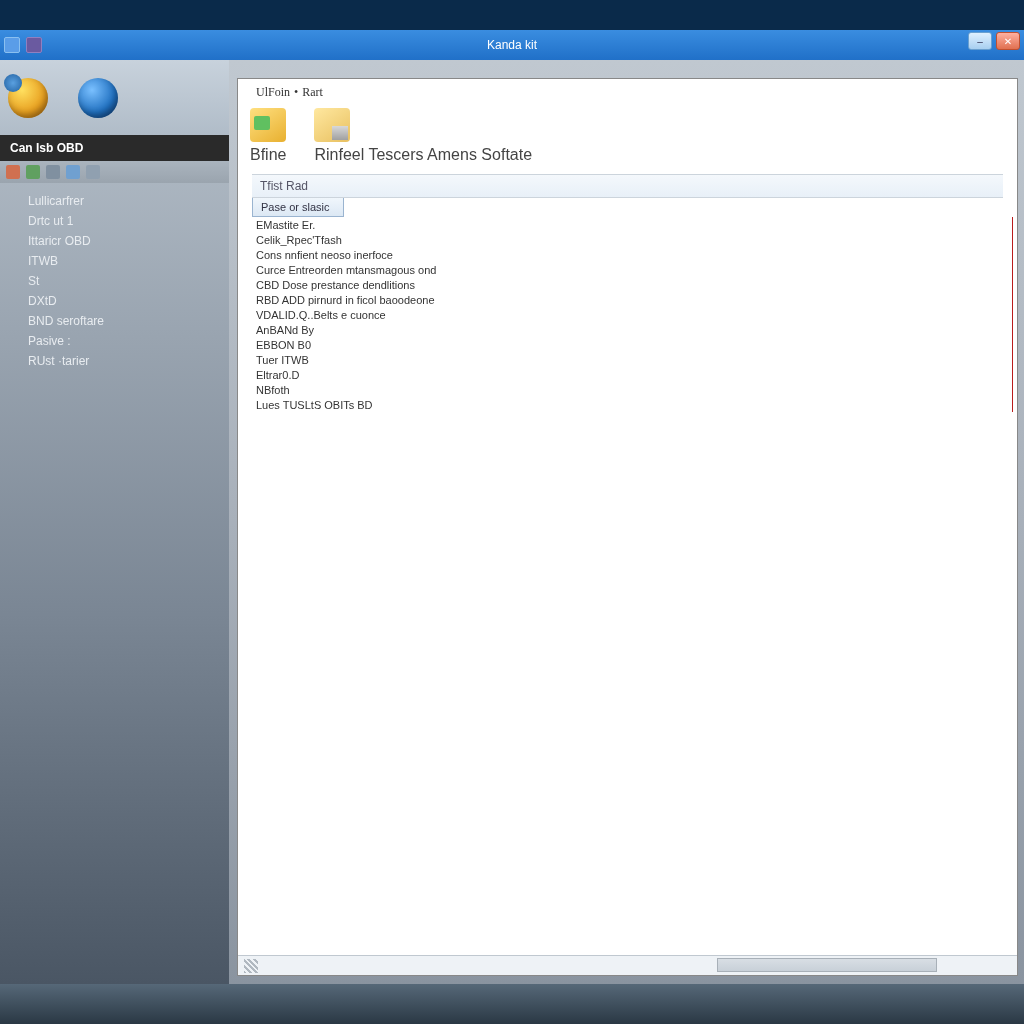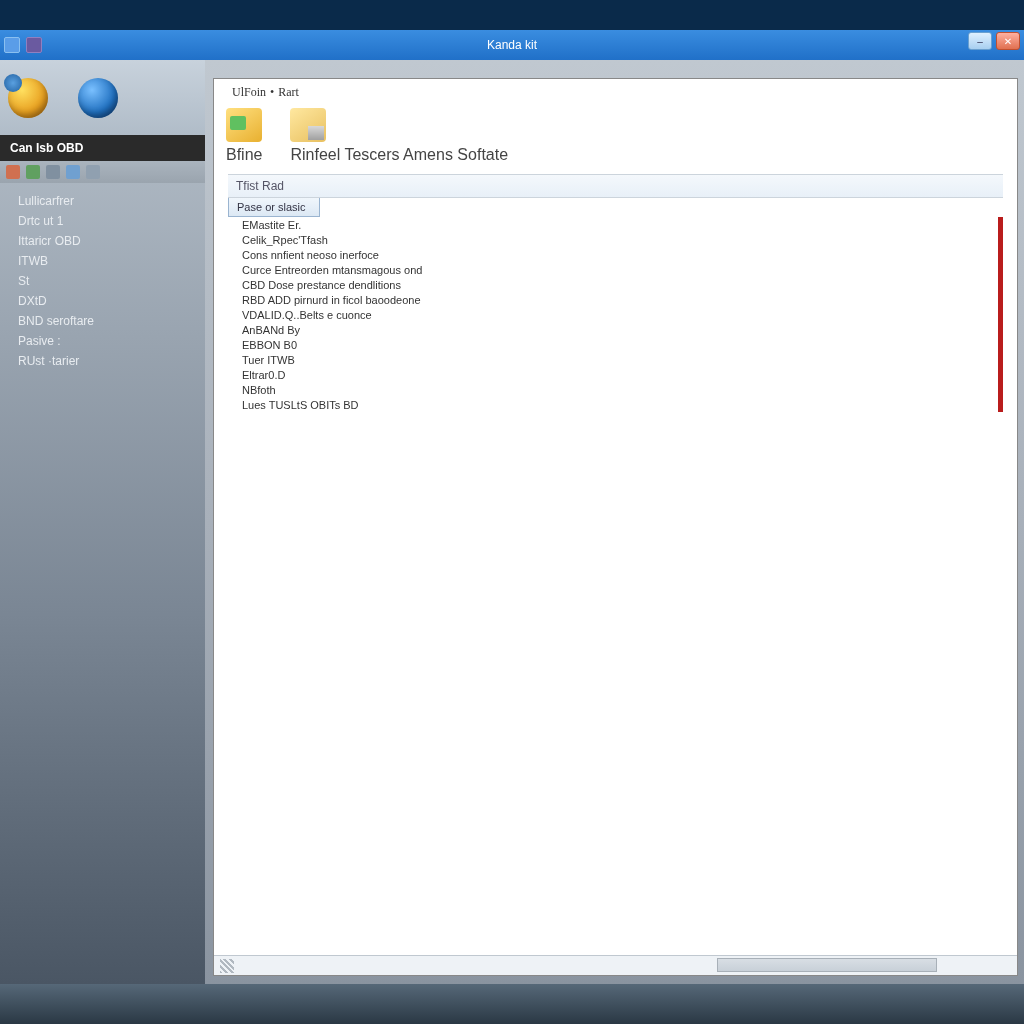--- a/index.html
+++ b/index.html
@@ -22,37 +22,37 @@
 
   
   .app {
     position: absolute; top: 60px; left: 0; right: 0; bottom: 40px;
     background: linear-gradient(180deg, #c0c8d0 0%, #a8b0ba 50%, #8a94a0 100%);
     display: flex;
   }
 
   
   .sidebar {
-    width: 205px; flex-shrink: 0;
+    width: 229px; flex-shrink: 0;
     background: linear-gradient(180deg, #b8c2cc 0%, #7a8694 60%, #4a5664 100%);
     display: flex; flex-direction: column;
   }
   .sidebar-top { height: 75px; display: flex; gap: 30px; align-items: center; padding-left: 8px; background: linear-gradient(180deg,#c8d2dc 0%, #b0bcc8 100%); }
   .big-icon { width: 40px; height: 40px; border-radius: 50%; }
   .big-icon.shield { background: radial-gradient(circle at 35% 30%, #ffe060, #e8a020 60%, #b87010); box-shadow: inset -2px -4px 6px rgba(0,0,0,.3);}
   .big-icon.shield::before { content:""; position:absolute; width:18px; height:18px; margin-left:-4px; margin-top:-4px; background:radial-gradient(circle,#5aa0e0,#2060a0); border-radius:50%;}
   .big-icon.globe { background: radial-gradient(circle at 35% 30%, #7ac0ff, #2070c0 60%, #104080); box-shadow: inset -2px -4px 6px rgba(0,0,0,.3);}
   .sidebar-header { background: #2a2a2a; color: #fff; font-weight: bold; font-size: 12px; padding: 6px 10px; }
   .sidebar-tools { background: linear-gradient(180deg,#aab4be,#9aa4ae); padding: 4px 6px; display:flex; gap:6px;}
   .mini-icon { width:14px; height:14px; background:#d07050; border-radius:2px;}
   .mini-icon:nth-child(2){background:#60a060;}
   .mini-icon:nth-child(3){background:#8090a0;}
   .mini-icon:nth-child(4){background:#70a0d0;}
   .mini-icon:nth-child(5){background:#90a0b0;}
-  .sidebar-items { padding: 8px 8px; }
+  .sidebar-items { padding: 8px 18px; }
   .sidebar-item { color: #e8ecf0; font-size: 12px; padding: 3px 10px; cursor: pointer; }
 
   
   .main {
     flex: 1; margin: 18px 6px 8px 8px; background: #fff; border: 1px solid #888;
     display: flex; flex-direction: column; position: relative;
   }
   .main-menubar { padding: 6px 18px; font-size: 12px; color: #333; display:flex; gap:4px; align-items:center;font-family:Liberation Serif, serif;}
   .main-toolbar { padding: 2px 12px 6px 12px; display: flex; gap: 28px; align-items: flex-end; }
   .tool-item { display: flex; flex-direction: column; align-items: flex-start; gap: 4px; font-size: 16px; color: #444; cursor:pointer;}
@@ -66,21 +66,21 @@
     margin: 4px 14px 0 14px; padding: 4px 8px; font-size: 12px; color: #556;
     border-top: 1px solid #ccd4dc; border-bottom: 1px solid #ccd4dc;
     background: linear-gradient(180deg,#f4f8fc,#e8f0f8);
   }
   .column-head { margin: 0 14px; }
   .column-head-inner {
     display:inline-block; padding: 3px 14px 3px 8px; font-size: 11px; color: #334;
     border: 1px solid #9ab4d0; border-top: none;
     background: linear-gradient(180deg,#f0f6fc,#dce8f4);
   }
-  .item-list { margin: 0 14px; padding-left: 14px; border-right:5px solid #b91c1c;}
+  .item-list { margin: 0 4px; padding-left: 14px; border-right:1px solid #b91c1c;}
   .item-list .li { font-size: 11px; color: #333; padding: 1.5px 0; cursor:default;}
   .item-list .li.outdent { margin-left: -6px; }
 
   .statusbar { position:absolute; bottom:0; left:0; right:0; height:20px; border-top:1px solid #c0c8d0; background:#eef2f6; display:flex; align-items:center;}
   .statusbar .handle{ width:14px; height:14px; margin-left:6px; background: repeating-linear-gradient(45deg,#b0b8c0 0 2px,transparent 2px 4px);}
   .statusbar .sb-track{ position:absolute; right:80px; bottom:3px; width:220px; height:14px; background:linear-gradient(180deg,#d8dee4,#c8d0d8); border:1px solid #a8b0b8;}
 
   
   .taskstrip { position:absolute; bottom:0; left:0; right:0; height:40px; background: linear-gradient(180deg,#566878,#2a3844);}
 </style>

